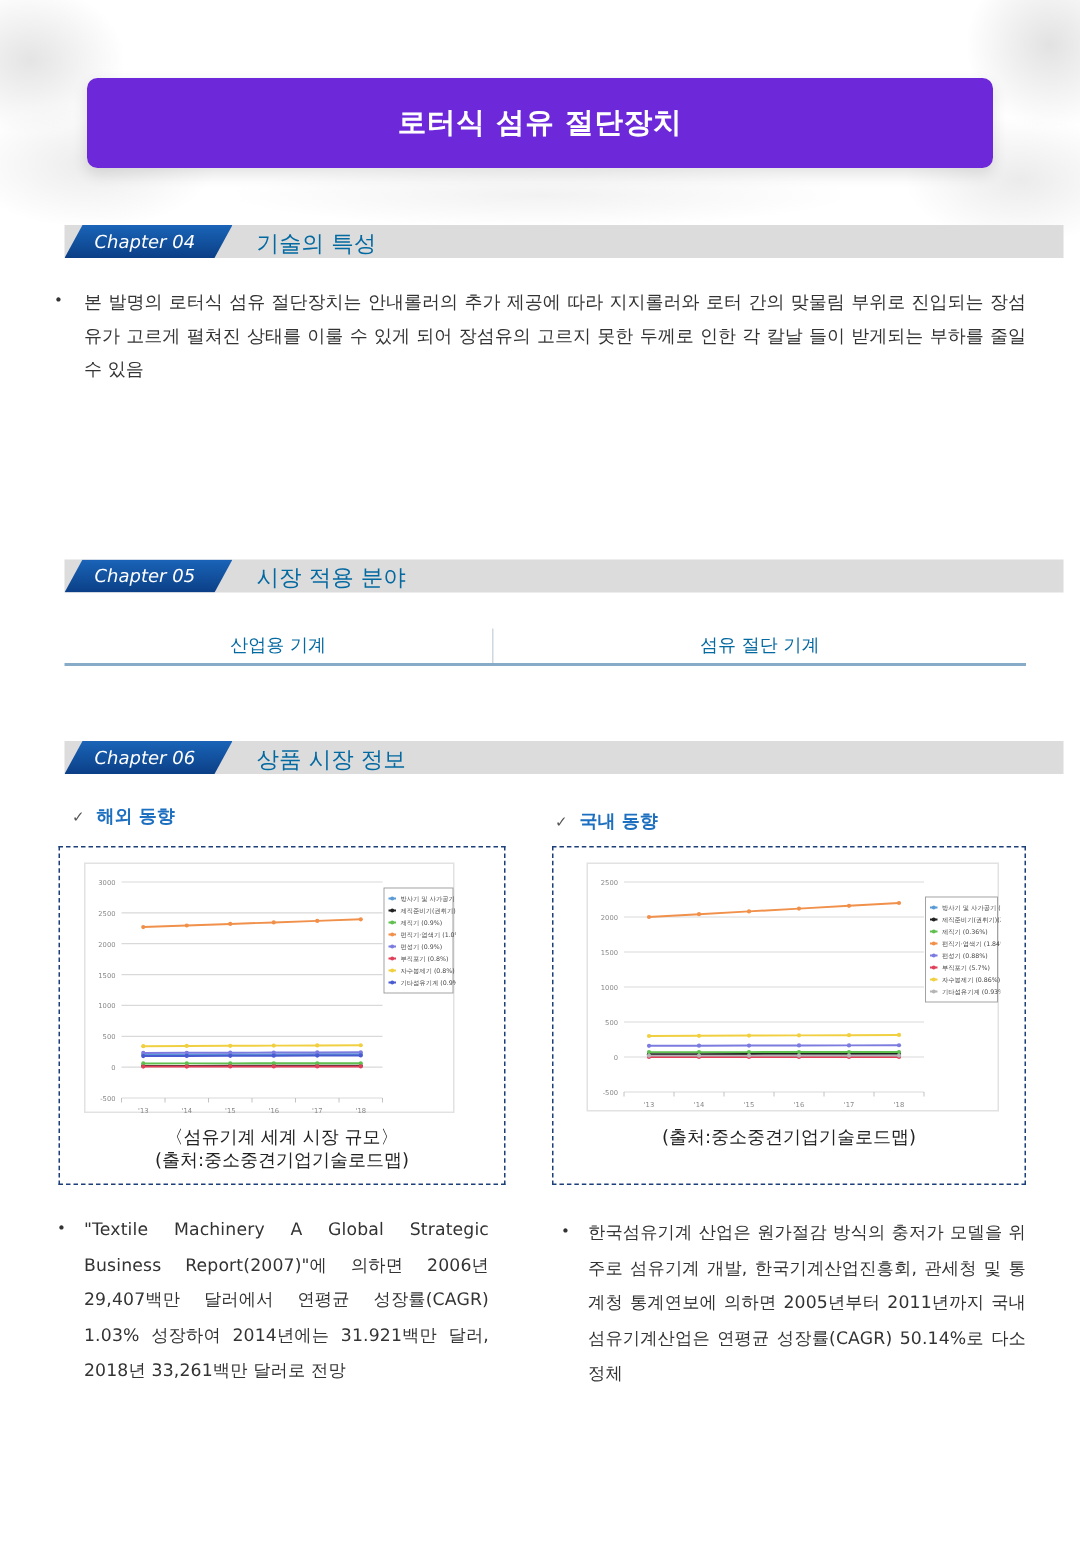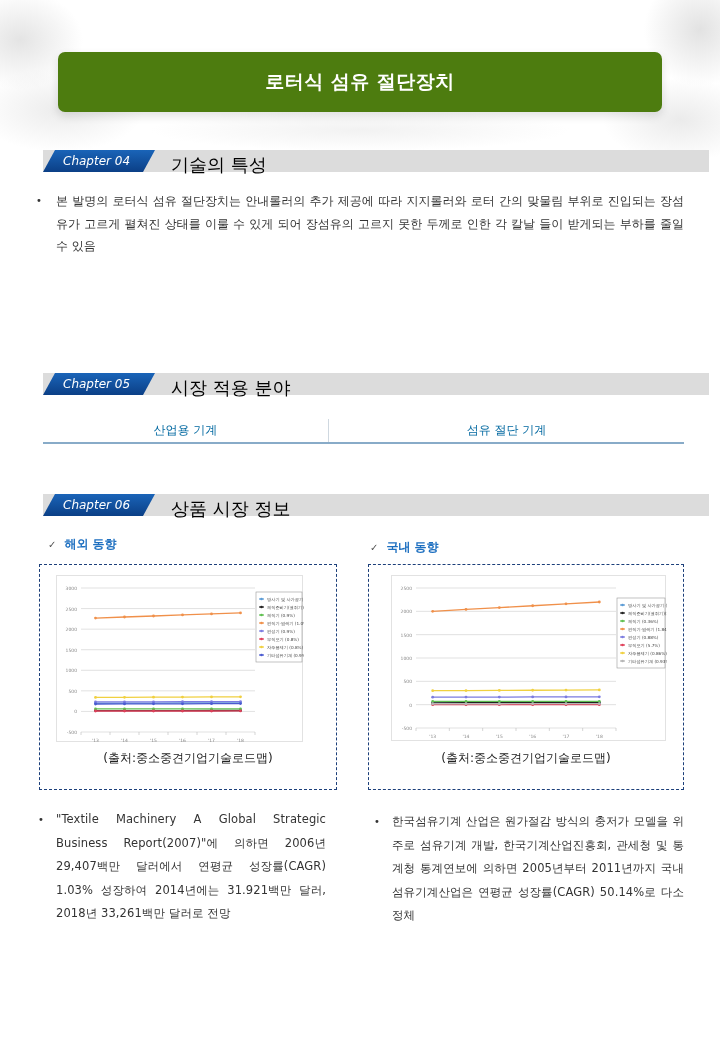--- a/index.html
+++ b/index.html
@@ -14,39 +14,39 @@
     position: absolute; left: 0; top: 0; width: 720px; height: 160px;
     background:
       radial-gradient(ellipse 90px 70px at 20px 40px, #e4e4e4 0%, rgba(255,255,255,0) 70%),
       radial-gradient(ellipse 120px 60px at 60px 110px, #ececec 0%, rgba(255,255,255,0) 70%),
       radial-gradient(ellipse 80px 80px at 700px 30px, #e2e2e2 0%, rgba(255,255,255,0) 70%),
       radial-gradient(ellipse 110px 60px at 680px 120px, #ebebeb 0%, rgba(255,255,255,0) 70%),
       radial-gradient(ellipse 300px 30px at 360px 130px, #f2f2f2 0%, rgba(255,255,255,0) 70%);
   }
   .title-bar {
     position: absolute; left: 58px; top: 52px; width: 604px; height: 60px;
-    background: #4d7c0f; border-radius: 7px;
+    background: #6d28d9; border-radius: 7px;
     display: flex; align-items: center; justify-content: center;
     box-shadow: 0 4px 10px rgba(0,0,0,0.12);
   }
   .title-bar span { color: #fff; font-size: 19px; font-weight: bold; letter-spacing: 0.5px; }
 
   .chapter {
     position: absolute; left: 26px; width: 666px; height: 22px;
     background: #dcdcdc;
     margin-left: 17px;
   }
   .chapter .badge {
     position: absolute; left: 0; top: 0; height: 22px; width: 112px;
     background: linear-gradient(180deg, #1a64b8 0%, #0b3f86 100%);
     clip-path: polygon(12px 0, 112px 0, 100px 22px, 0 22px);
     display: flex; align-items: center; padding-left: 20px;
   }
   .chapter .badge span { color: #fff; font-style: italic; font-size: 12px; font-family: "DejaVu Sans", sans-serif; }
-  .chapter .label { position: absolute; left: 128px; top: 3px; font-size: 18px; color: #000000; }
+  .chapter .label { position: absolute; left: 128px; top: 3px; font-size: 15px; color: #0369a1; }
 
   .bullets { position: absolute; left: 34px; width: 650px; }
   .bullet { position: relative; padding-left: 22px; font-size: 12px; line-height: 22.5px; color: #333; text-align: justify; }
   .bullet::before { content: "•"; position: absolute; left: 2px; top: 0; font-size: 10px; }
 
   table.apps {
     position: absolute; left: 43px; top: 419px; width: 641px;
     border-collapse: collapse;
     border-bottom: 2px solid #88abc8;
   }
@@ -237,20 +237,21 @@
         <text x="210" y="64.6" font-size="4.2" fill="#444" font-family="DejaVu Sans, sans-serif">부직포기 (0.8%)</text>
         <line x1="202" x2="207" y1="71" y2="71" stroke="#f0d040" stroke-width="1.2"></line>
         <circle cx="204.5" cy="71" r="1.3" fill="#f0d040"></circle>
         <text x="210" y="72.6" font-size="4.2" fill="#444" font-family="DejaVu Sans, sans-serif">자수봉제기 (0.8%)</text>
         <line x1="202" x2="207" y1="79" y2="79" stroke="#4a5ad0" stroke-width="1.2"></line>
         <circle cx="204.5" cy="79" r="1.3" fill="#4a5ad0"></circle>
         <text x="210" y="80.6" font-size="4.2" fill="#444" font-family="DejaVu Sans, sans-serif">기타섬유기계 (0.9%)</text>
       </svg>
   </div>
   <div class="chart-caption" style="top:186px">
+    <div>〈섬유기계 세계 시장 규모〉</div>
     <div>(출처:중소중견기업기술로드맵)</div>
   </div>
 </div>
 
 <div class="chart-box" style="left:368px; width:316px;">
   <div class="chart-frame" style="left:22px; top:10px; width:275px; height:166px;">
     <svg id="chart1" width="275" height="166">
         <line x1="24" x2="224" y1="152" y2="152" stroke="#d9d9d9" stroke-width="0.8"></line>
         <text x="20" y="154" font-size="4.5" fill="#888" text-anchor="end" font-family="DejaVu Sans, sans-serif">-500</text>
         <line x1="24" x2="224" y1="128.66666666666666" y2="128.66666666666666" stroke="#d9d9d9" stroke-width="0.8"></line>

